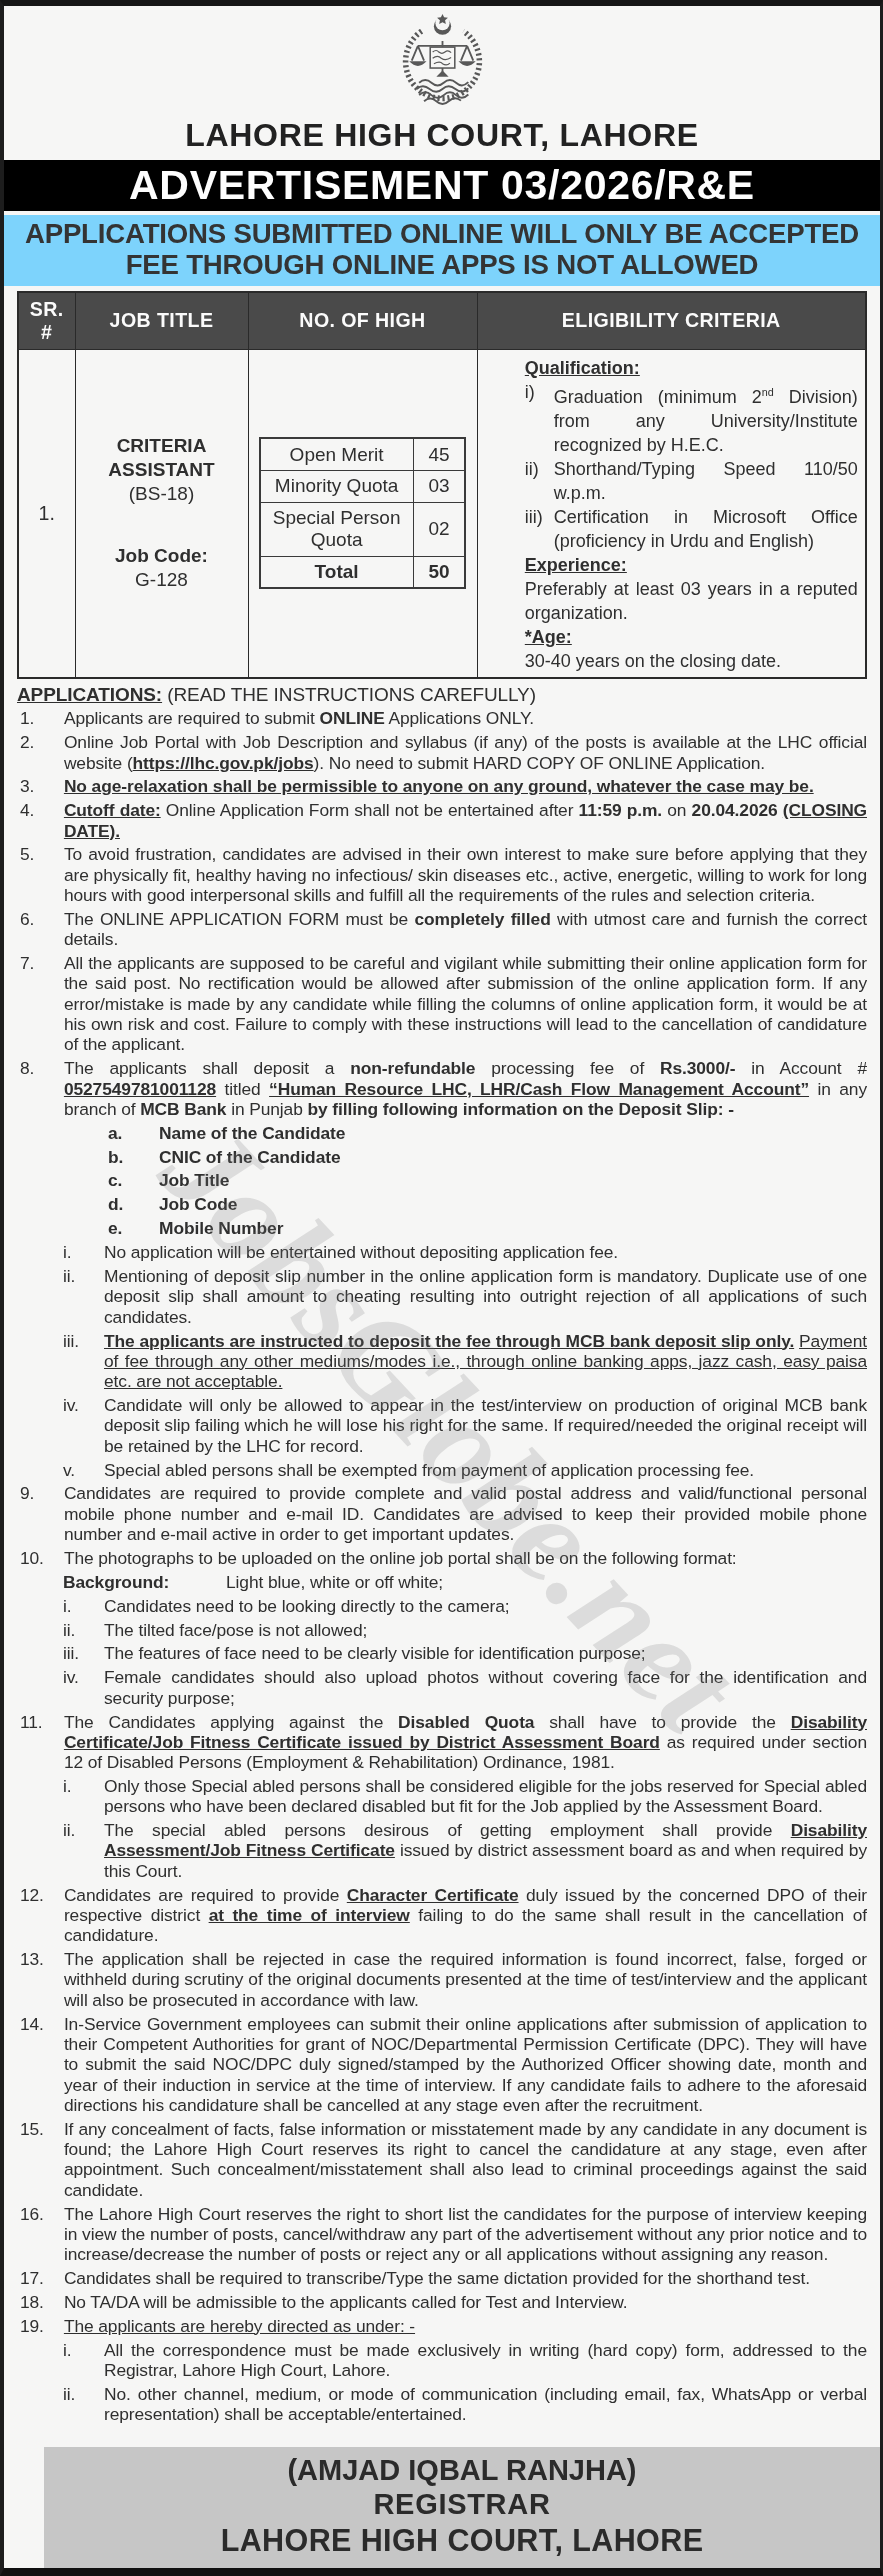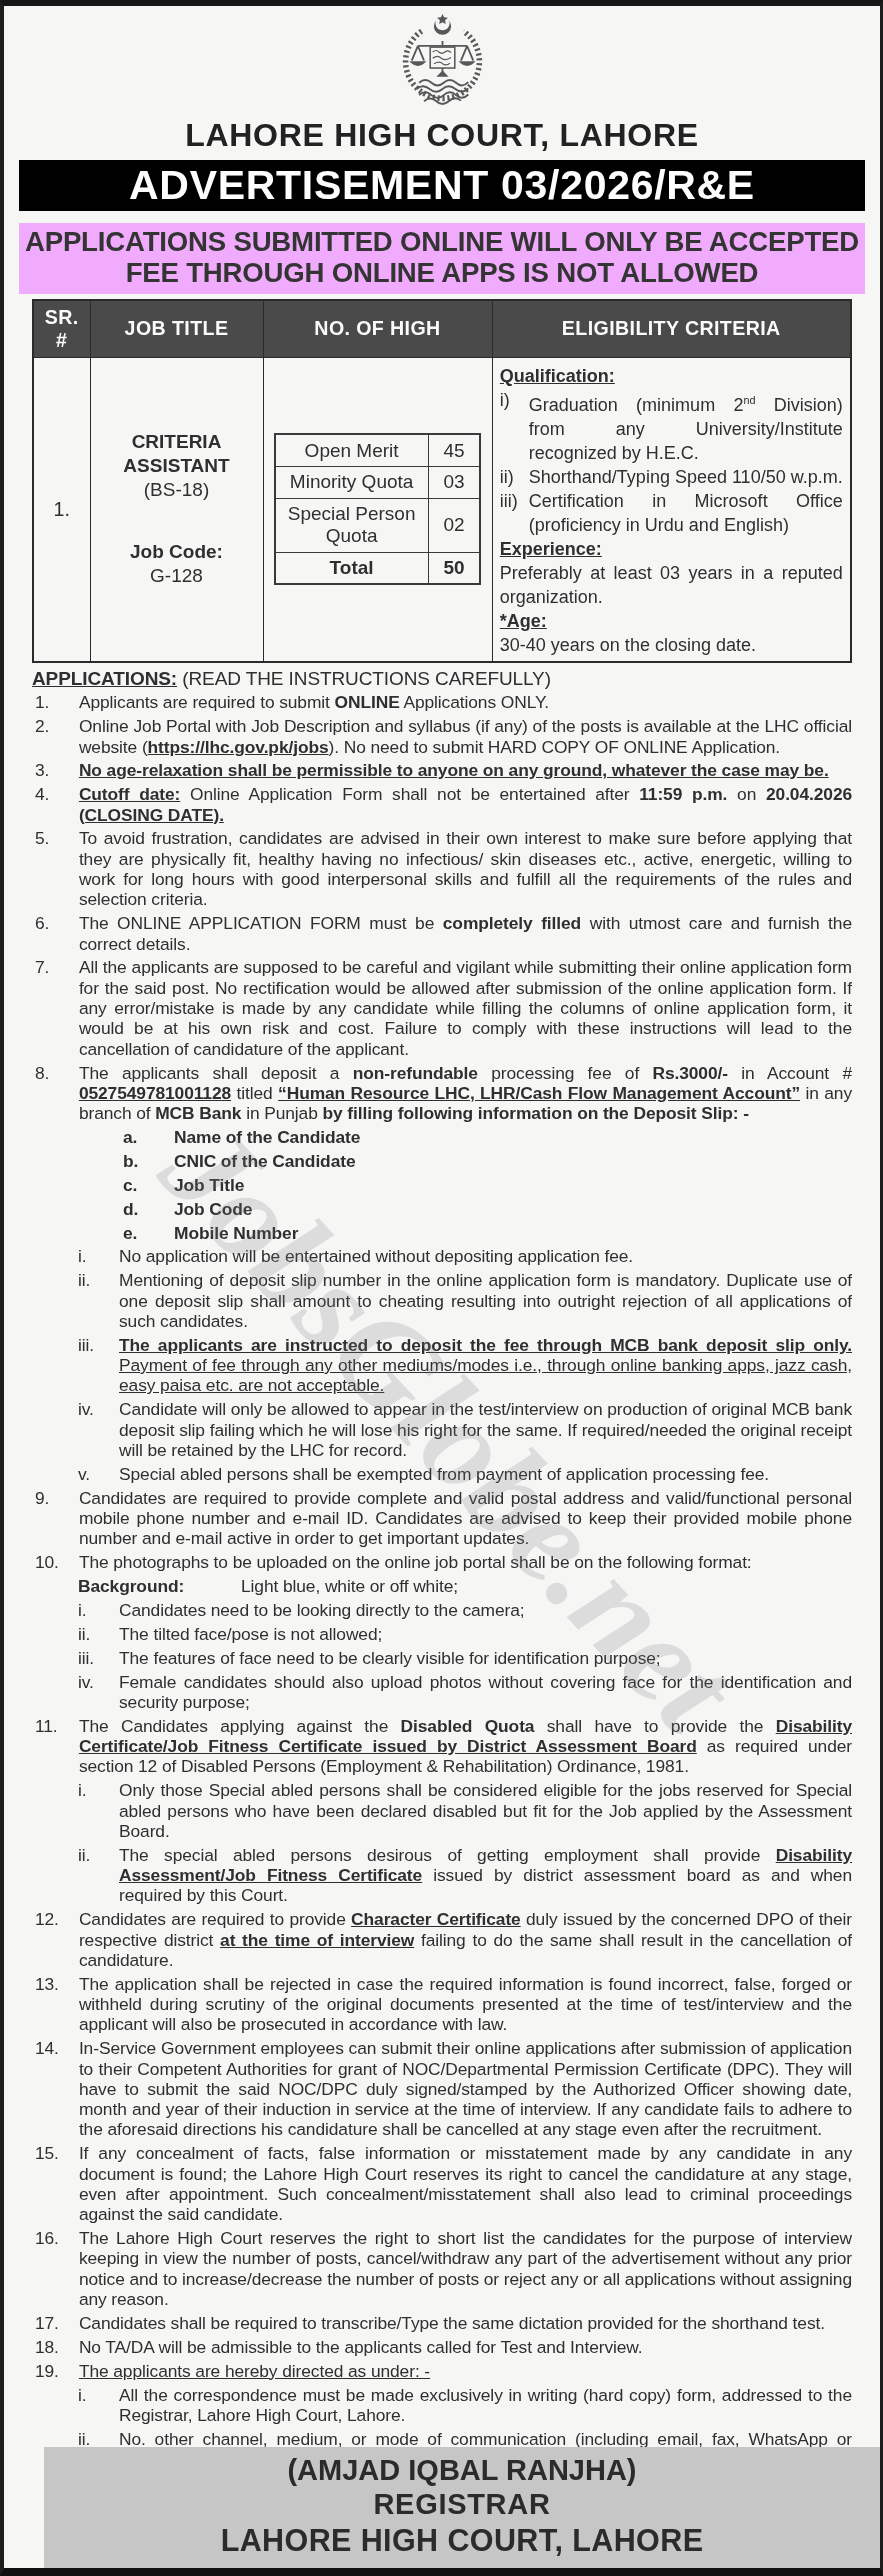--- a/index.html
+++ b/index.html
@@ -1,26 +1,26 @@
 <!DOCTYPE html>
 <html style="font-size:11.6px"><head>
 <meta charset="utf-8">
 <style>
   html,body{margin:0;padding:0;width:883px;height:2576px;background:#e8e8e8;}
   body{font-family:"Liberation Sans",sans-serif;color:#2f2f2f;position:relative;}
   .ad-frame{position:absolute;inset:0;background:#f6f6f5;box-sizing:border-box;
     border-top:6.5px solid #161616;border-bottom:8.7px solid #101010;
     border-left:4.4px solid #1d1d1d;border-right:3.6px solid #1d1d1d;
-    padding:0 28px;overflow:hidden;}
+    padding:0 13px;overflow:hidden;}
   .logo-wrap{text-align:center;margin-top:4.4px;height:105px;}
   .court-title{margin:1.5px 0 0;text-align:center;font-size:32px;line-height:36px;
     font-weight:bold;letter-spacing:0.7px;color:#222;}
   .banner-dark{margin:7.3px -13px 0;background:#000000;color:#fdfdfd;text-align:center;
     font-weight:bold;font-size:41px;line-height:45px;padding:2.9px 0;letter-spacing:0.7px;}
-  .banner-light{margin:12px -13px 0;background:#f0abfc;color:#343434;text-align:center;
+  .banner-light{margin:4px -13px 0;background:#7dd3fc;color:#343434;text-align:center;
     font-weight:bold;font-size:27.6px;line-height:30.5px;padding:4.4px 0 5.8px;letter-spacing:-0.2px;}
   .intro{margin:4.4px 1.5px 0;font-size:19.6px;line-height:22.5px;text-align:justify;color:#333;}
   .s-b{font-weight:bold;}
   .s-u{text-decoration:underline;}
   .s-bu{font-weight:bold;text-decoration:underline;}
   .s-sup{vertical-align:super;font-size:0.6em;}
   
   .posts-table{width:100%;margin-top:4.4px;border-collapse:collapse;table-layout:fixed;
     border:2.2px solid #2a2a2a;}
   .posts-table th{background:#4a4a4a;color:#fbfbfb;font-size:19.6px;font-weight:bold;
@@ -28,21 +28,21 @@
   .posts-table td{border:1.5px solid #2a2a2a;vertical-align:middle;}
   .col-sr{width:57px;} .col-job{width:173px;} .col-posts{width:229px;}
   .sr-cell{text-align:center;font-size:19.6px;}
   .jt-cell{text-align:center;font-size:19px;padding:5.8px 2.9px;}
   .jt-line{line-height:24px;}
   .jt-gap{height:38px;}
   .quota-table{width:92%;margin:0 auto;border-collapse:collapse;border:2.2px solid #3a3a3a;font-size:19px;}
   .quota-table td{border:1.5px solid #3a3a3a;text-align:center;padding:4.4px 2.9px;line-height:22px;}
   .quota-table .q-value{width:45px;}
   .elig-cell{vertical-align:top !important;padding:5.8px 7.3px 4.4px;font-size:18px;line-height:24px;}
-  .elig-line{display:flex;}
+  .elig-line{display:flex;margin-left:40px;}
   .elig-marker{flex:none;width:29px;}
   .elig-text{flex:1;text-align:justify;}
   
   .instructions{margin-top:2.9px;height:1829px;overflow:hidden;font-size:17.4px;line-height:20.3px;letter-spacing:-0.1px;}
   .instr-heading{font-size:19px;line-height:25px;margin-bottom:1.5px;}
   .instr-item{display:flex;margin-bottom:3.6px;}
   .instr-num{flex:none;width:44px;padding-left:2.9px;}
   .instr-body{flex:1;text-align:justify;}
   .sub-item{display:flex;margin-bottom:3.6px;}
   .sub-marker{flex:none;}

